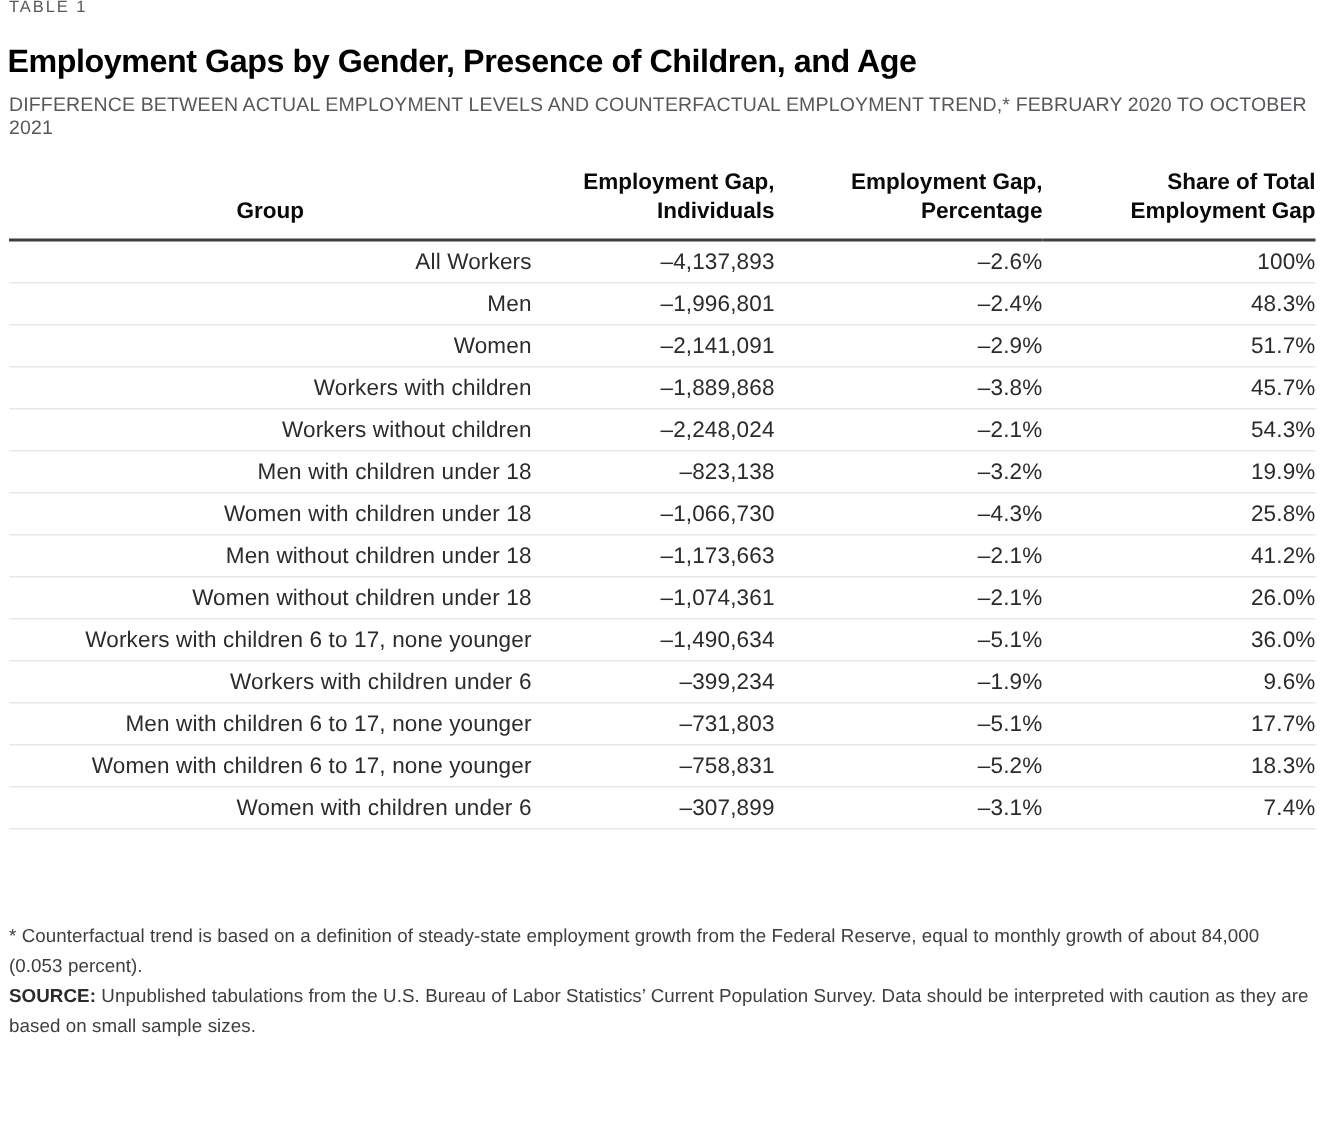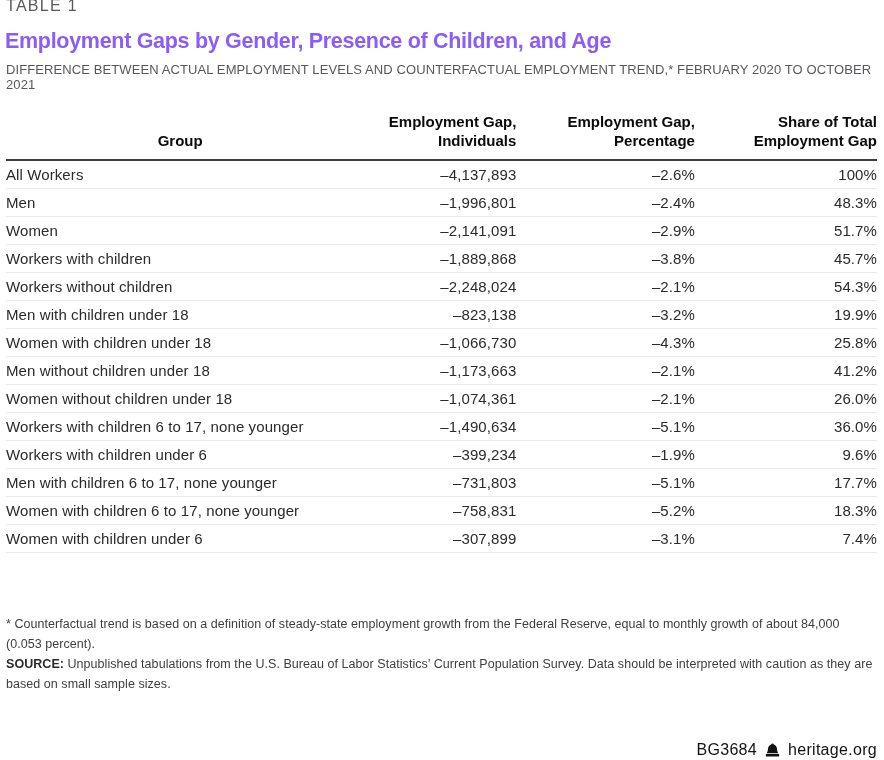--- a/index.html
+++ b/index.html
@@ -9,32 +9,32 @@
     -webkit-font-smoothing: antialiased;
   }
   .page {
     position: relative;
     width: 884px; height: 760px;
     box-sizing: border-box;
     padding: 0 7px 0 6px;
     overflow: hidden;
   }
   .eyebrow {
-    font-size: 16px;
+    font-size: 11px;
     line-height: 13px;
     color: #57585b;
     letter-spacing: 1.3px;
     margin-top: -1px;
   }
   .title {
     margin: 16px 0 0 -1px;
     font-size: 21.5px;
     line-height: 26px;
     font-weight: bold;
-    color: #8b5cf6;
+    color: #000000;
     letter-spacing: -0.3px;
   }
   .subtitle {
     margin-top: 8px;
     font-size: 13px;
     line-height: 15px;
     color: #57585b;
     letter-spacing: 0.1px;
   }
   table.datatable {
@@ -57,21 +57,21 @@
   table.datatable th.left { text-align: center; }
   table.datatable td {
     font-size: 15px;
     color: #2b2b2b;
     text-align: right;
     height: 27px;
     padding: 0;
     border-bottom: 1px solid #e8e8e8;
     letter-spacing: 0.1px;
   }
-  table.datatable td.left { text-align: left; }
+  table.datatable td.left { text-align: right; }
   .footnotes {
     margin-top: 61px;
     font-size: 12.5px;
     line-height: 20px;
     color: #3d3e40;
     letter-spacing: 0.05px;
   }
   .footnotes p { margin: 0; }
   .footnotes strong { color: #2b2b2b; }
   .footer {
@@ -203,24 +203,14 @@
         <td>7.4%</td>
       </tr>
     </tbody>
   </table>
 
   <div class="footnotes">
     <p>* Counterfactual trend is based on a definition of steady-state employment growth from the Federal Reserve, equal to monthly growth of about 84,000 (0.053 percent).</p>
     <p><strong>SOURCE:</strong> <span>Unpublished tabulations from the U.S. Bureau of Labor Statistics’ Current Population Survey. Data should be interpreted with caution as they are based on small sample sizes.</span></p>
   </div>
 
-  <div class="footer">
-    <span>BG3684</span>
-    <span class="bell">
-      <svg width="15" height="14" viewBox="0 0 20 19" xmlns="http://www.w3.org/2000/svg">
-        <path d="M10 0.8c-0.9 0-1.6 0.5-1.8 1.2C5.4 2.9 3.9 5.4 3.8 8.4c-0.1 2.4-0.8 4.2-1.9 5.5h16.2c-1.1-1.3-1.8-3.1-1.9-5.5-0.1-3-1.6-5.5-4.4-6.4C11.6 1.3 10.9 0.8 10 0.8z"></path>
-        <rect x="1" y="15" width="18" height="3.2" rx="0.7"></rect>
-      </svg>
-    </span>
-    <span>heritage.org</span>
-  </div>
 
 </div>
 
 </body></html>

